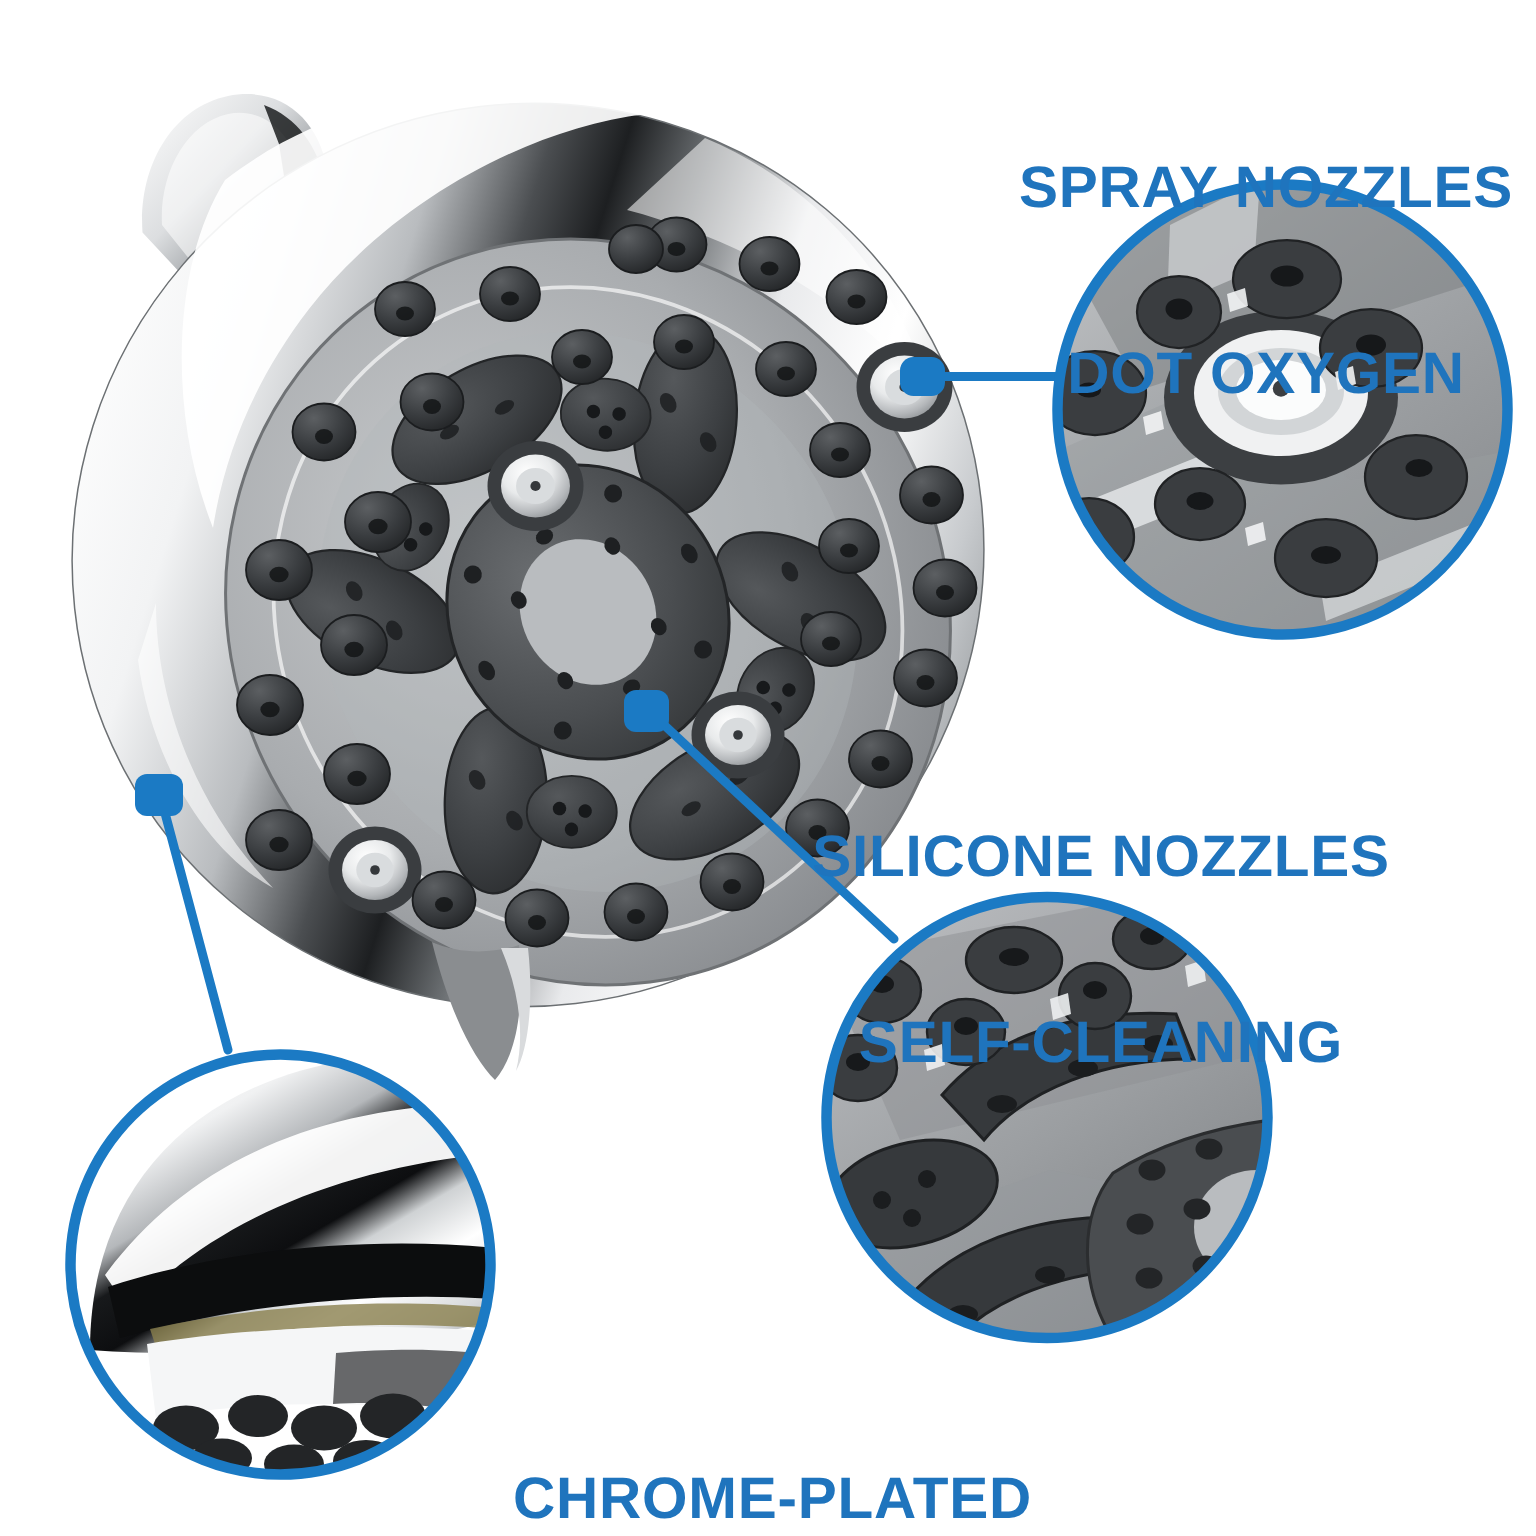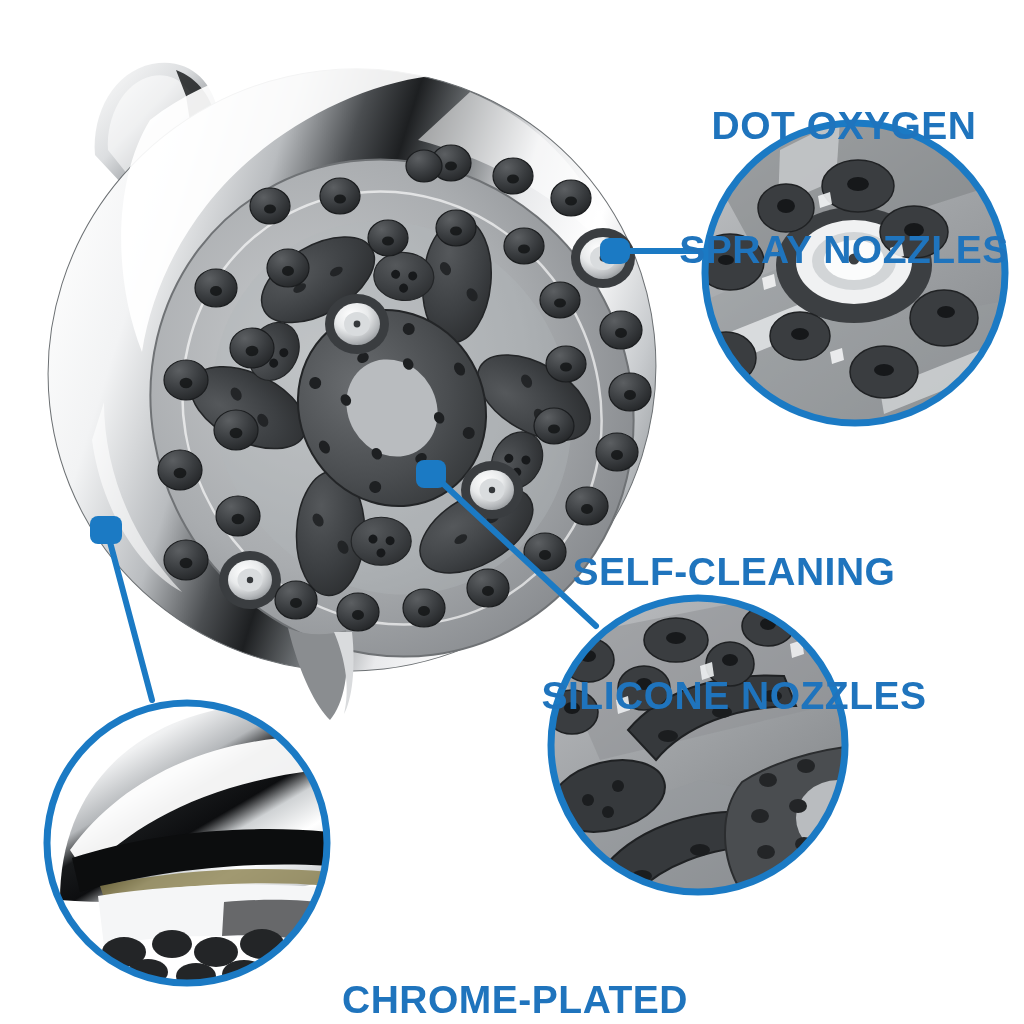--- a/index.html
+++ b/index.html
@@ -450,27 +450,27 @@
           <ellipse cx="196" cy="976" rx="20" ry="13"></ellipse>
           <ellipse cx="244" cy="974" rx="22" ry="14"></ellipse>
           <ellipse cx="290" cy="978" rx="20" ry="13"></ellipse>
         </g>
       </g>
       <circle cx="187" cy="843" r="140" fill="none" stroke="#1b7ac4" stroke-width="7"></circle>
     </g>
   </svg>
 
   <div class="callout-label" id="lbl-dot">
+    <div>SPRAY NOZZLES</div>
     <div>DOT OXYGEN</div>
-    <div>SPRAY NOZZLES</div>
   </div>
 
   <div class="callout-label" id="lbl-self">
+    <div>SILICONE NOZZLES</div>
     <div>SELF-CLEANING</div>
-    <div>SILICONE NOZZLES</div>
   </div>
 
   <div class="callout-label" id="lbl-chrome">
     <div>CHROME-PLATED</div>
     
   </div>
 
 </div>
 
 </body></html>

